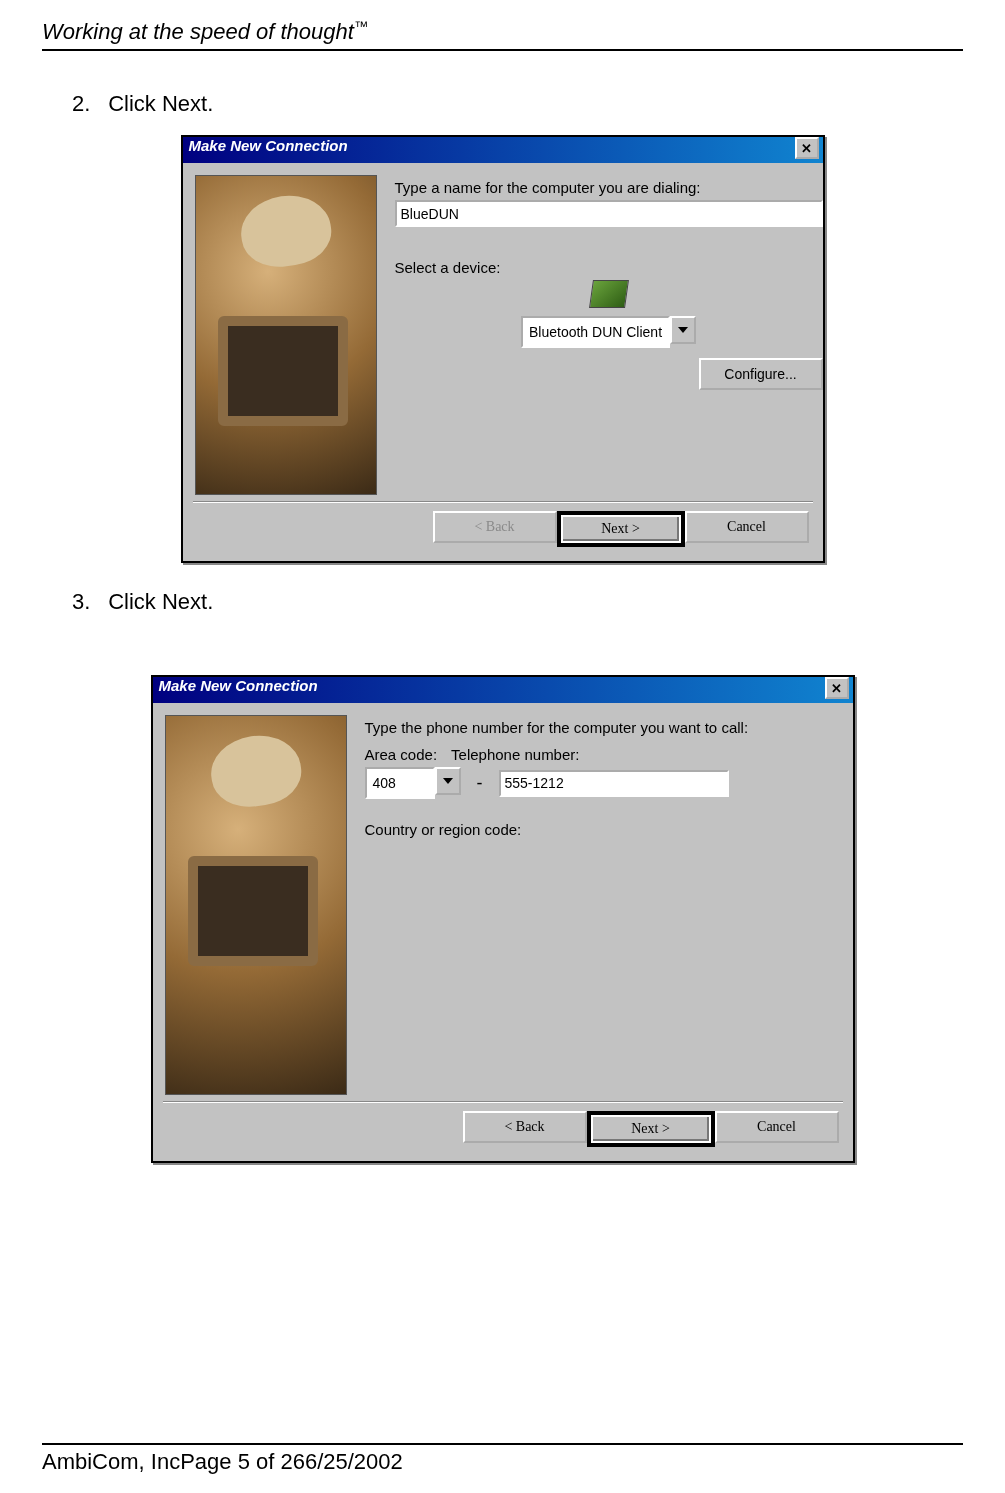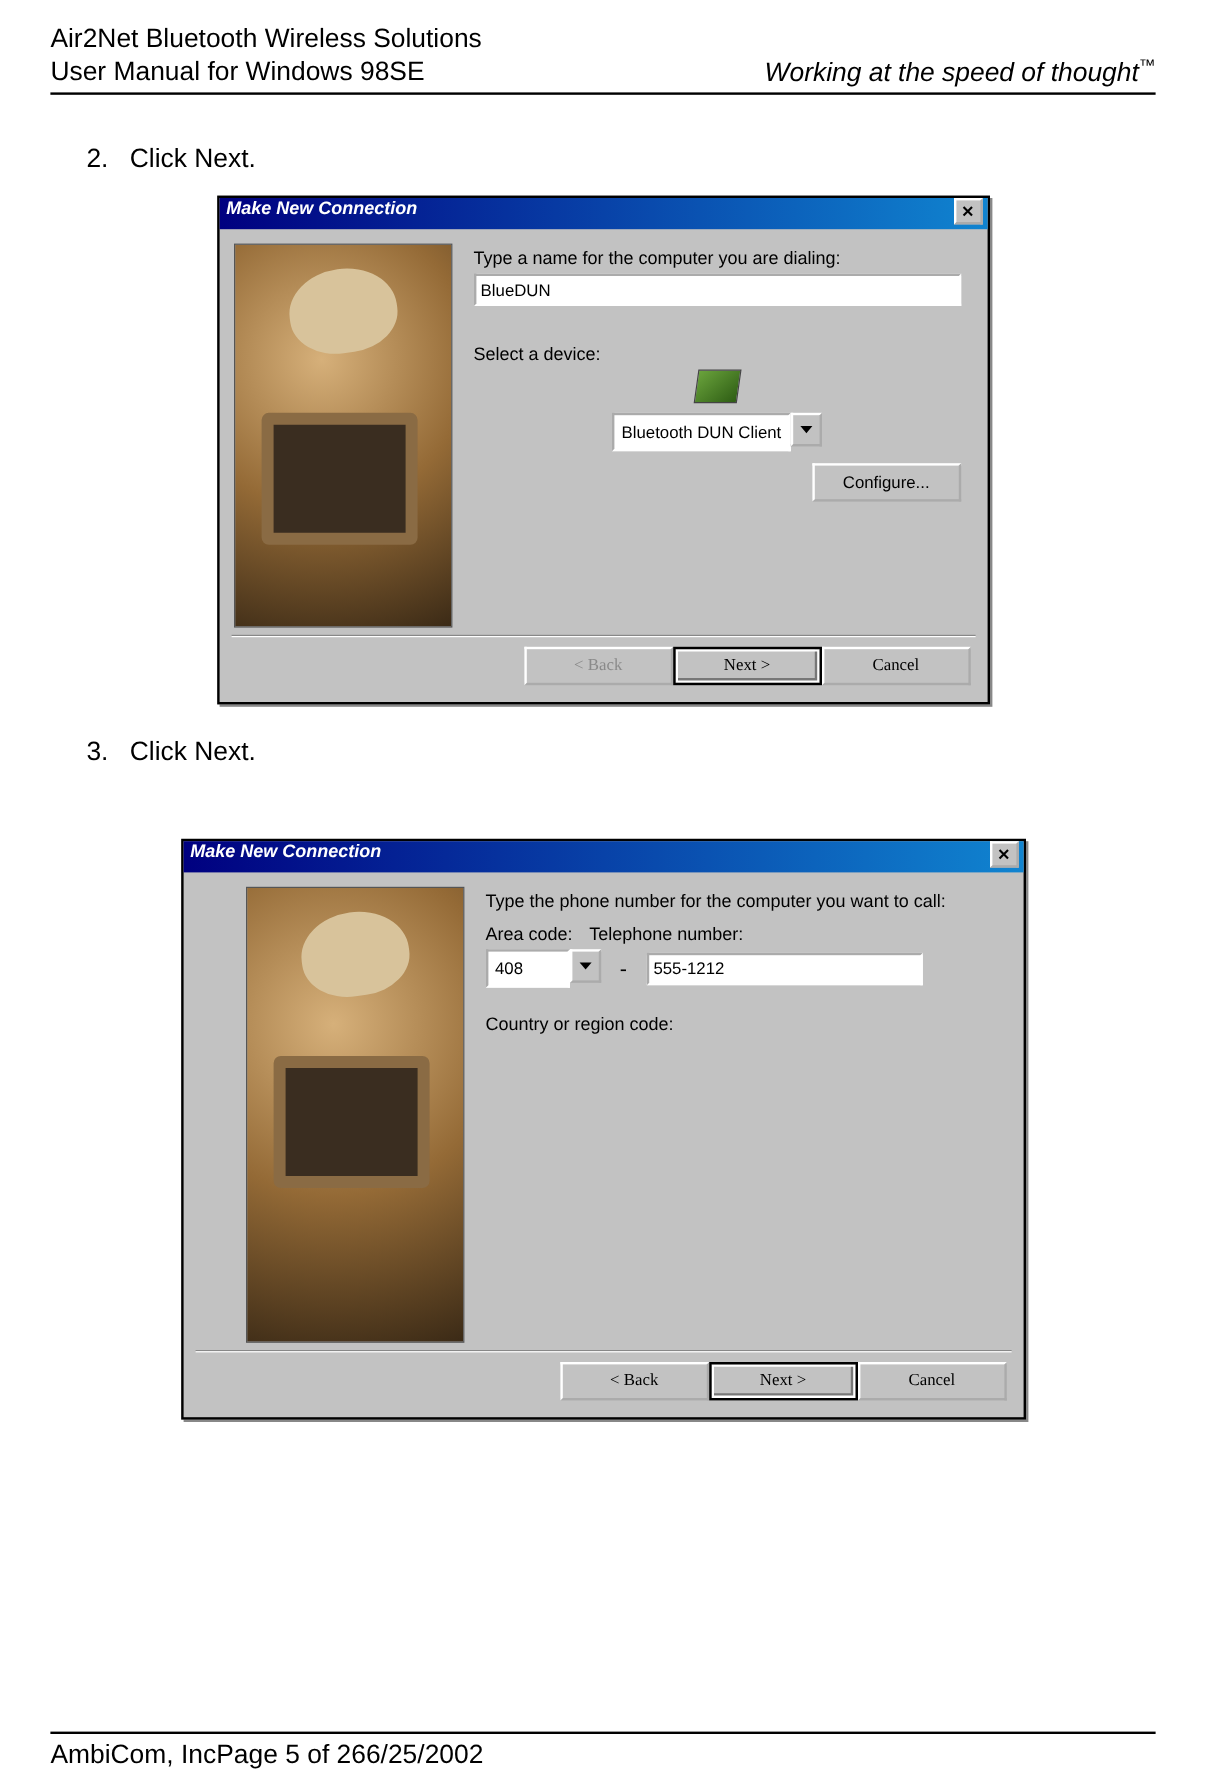--- a/index.html
+++ b/index.html
@@ -60,25 +60,25 @@
     background: #c2c2c2;
     border: 2px outset #fff;
     color: #000;
     font-size: 13px; font-weight: bold;
     display: flex; align-items: center; justify-content: center;
     cursor: default;
     font-style: normal;
   }
   .dlg-body {
     display: flex;
-    padding: 12px 22px 6px 12px;
+    padding: 12px 0 6px 12px;
     gap: 18px;
     min-height: 320px;
   }
-  .dlg2-body { min-height: 380px; margin-left: 40px; }
+  .dlg2-body { min-height: 380px; }
   .sideimg {
     width: 180px;
     background: radial-gradient(circle at 40% 30%, #d6b07a 0%, #946a36 50%, #3b2a16 100%);
     border: 1px solid #555;
     position: relative;
     overflow: hidden;
   }
   .sideimg::before {
     content: "";
     position: absolute;
@@ -142,21 +142,21 @@
   }
   .w98-button {
     background: #c2c2c2;
     border: 2px outset #fff;
     height: 28px;
     padding: 0 16px;
     font-size: 14px;
     display: inline-flex; align-items: center; justify-content: center;
     min-width: 88px;
   }
-  .w98-button.default { border: 2px solid #000000; box-shadow: inset 0 0 0 2px #fff, inset -2px -2px 0 2px #777; }
+  .w98-button.default { border: 4px solid #000000; box-shadow: inset 0 0 0 2px #fff, inset -2px -2px 0 2px #777; }
   .w98-button.disabled { color: #8a8a8a; }
   .cfg-row { text-align: right; margin-top: 10px; }
   .sep { border-top: 1px solid #888; border-bottom: 1px solid #fff; margin: 0 10px 8px 10px; }
   .btn-row {
     display: flex;
     justify-content: flex-end;
     padding: 0 14px 14px 0;
     font-family: Liberation Serif, serif;
   }
 
@@ -173,24 +173,20 @@
     padding-top: 4px;
     font-size: 22px;
   }
 </style>
 </head>
 <body>
 
 <div class="page">
 
   <div class="page-header">
-    <div class="hdr-left">
-      <div>Air2Net Bluetooth Wireless Solutions</div>
-      <div>User Manual for Windows 98SE</div>
-    </div>
     <div class="hdr-right">
       <span>Working at the speed of thought</span><span class="tm">™</span>
     </div>
   </div>
 
   <div class="body-area">
 
     <div class="step-line">
       <span class="step-num">2.</span>
       <span>Click Next.</span>

